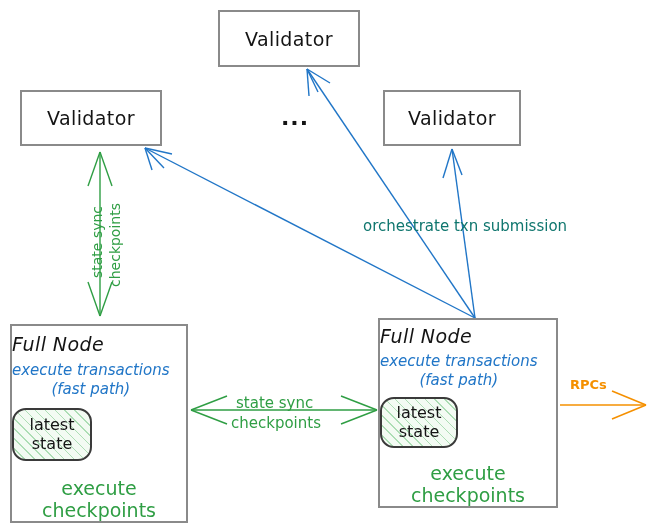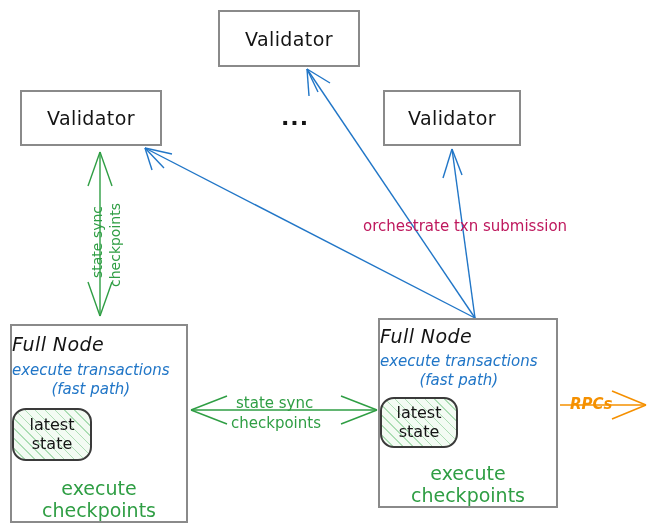--- a/index.html
+++ b/index.html
@@ -87,21 +87,21 @@
   .state-box span {
     font-size: 16px;
     color: #141414;
     line-height: 1.2;
   }
   
   .ftext {
     position: absolute;
     white-space: nowrap;
   }
-  .t-blue { color: #be185d; }
+  .t-blue { color: #0f766e; }
   .t-green { color: #2f9e44; }
   .t-orange { color: #f59000; }
   .rot-label {
     position: absolute;
     transform-origin: left top;
     white-space: nowrap;
     color: #2f9e44;
     font-size: 14px;
   }
   .ellipsis {
@@ -203,15 +203,15 @@
   </div>
 
   <div class="rot-label" style="left:89px; top:278px; transform: rotate(-90deg);">state sync</div>
   <div class="rot-label" style="left:107px; top:287px; transform: rotate(-90deg);">checkpoints</div>
 
   <div class="ftext t-green" style="left:236px; top:394px; font-size:15px;">state sync</div>
   <div class="ftext t-green" style="left:231px; top:414px; font-size:15px;">checkpoints</div>
 
   <div class="ftext t-blue" style="left:363px; top:217px; font-size:15px;">orchestrate txn submission</div>
 
-  <div class="ftext t-orange" style="left:570px; top:395px; font-size:15px; font-weight:600;font-style:italic;">RPCs</div>
+  <div class="ftext t-orange" style="left:570px; top:377px; font-size:13px; font-weight:600;">RPCs</div>
 
 </div>
 
 </body></html>

